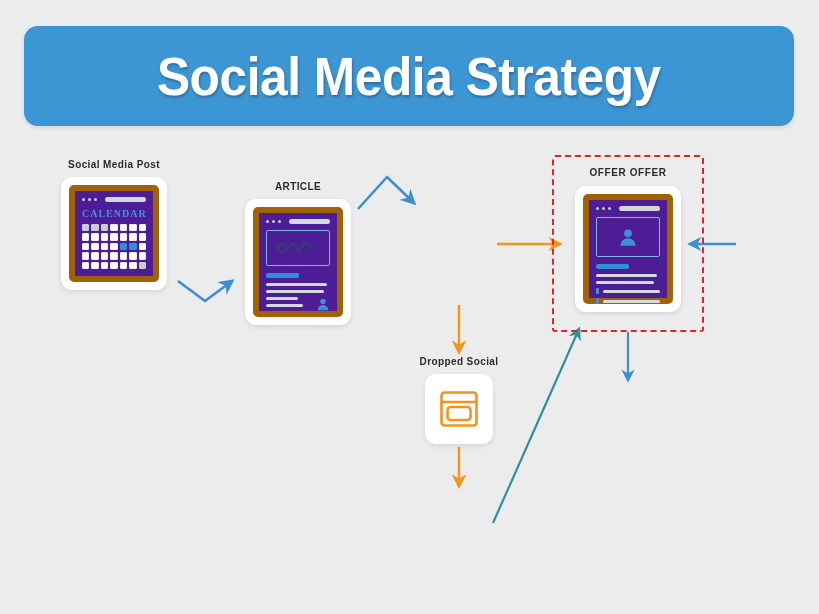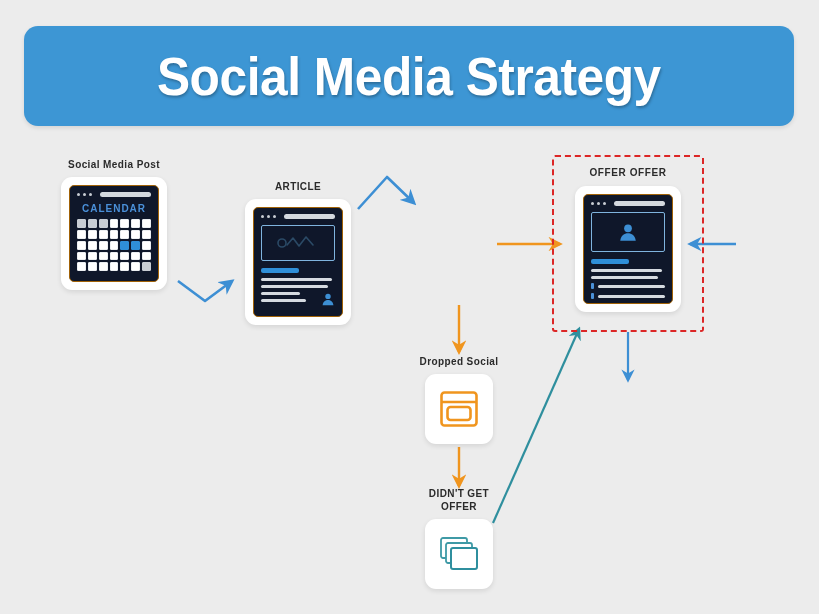--- a/index.html
+++ b/index.html
@@ -44,22 +44,23 @@
   .card {
     background:#ffffff;
     border-radius:11px;
     box-shadow:0 2px 5px rgba(0,0,0,0.10);
     position:relative;
   }
 
   
   .page-inner {
     position:absolute; left:8px; top:8px; right:8px; bottom:8px;
-    border:1px solid #a16207; border-radius:5px; background:#0f172a;
+    border:6px solid #a16207; border-radius:5px; background:#4c1d95;
     padding:6px 7px;
+    font-family:Liberation Serif, serif;
   }
   .chrome { display:flex; align-items:center; gap:3px; margin-bottom:6px; }
   .dot { width:3px; height:3px; border-radius:50%; background:#c7ccd3; }
   .urlbar { flex:1; height:5px; border-radius:3px; background:#d3d8de; margin-left:5px; }
 
   .cal-title { text-align:center; color:#4a90d9; font-size:10px; font-weight:bold; letter-spacing:1px; margin:4px 0 5px; }
   .cal-grid { display:grid; grid-template-columns:repeat(7,1fr); gap:2px; }
   .cal-cell { aspect-ratio:1/1; border:1px solid #eceff2; border-radius:1px; background:#fff; }
   .cal-cell.gray { background:#c8cdd4; border-color:#c8cdd4; }
   .cal-cell.blue { background:#2f8fd8; border-color:#2f8fd8; }
@@ -268,26 +269,15 @@
     <div class="node-label">Dropped Social</div>
     <div class="card icon-card" style="width:68px; height:70px; margin:0 auto;">
       <svg width="38" height="36" viewBox="0 0 38 36">
         <rect x="1.5" y="1.5" width="35" height="33" rx="3" fill="none" stroke="#f0951e" stroke-width="2.6"></rect>
         <line x1="1.5" y1="11" x2="36.5" y2="11" stroke="#f0951e" stroke-width="2.6"></line>
         <rect x="7.5" y="16" width="23" height="13" rx="3" fill="none" stroke="#f0951e" stroke-width="2.6"></rect>
       </svg>
     </div>
   </div>
 
-  <div class="node" style="left:399px; top:487px; width:120px;">
-    <div class="node-label">DIDN'T GET
-OFFER</div>
-    <div class="card icon-card" style="width:68px; height:70px; margin:0 auto;">
-      <svg width="40" height="36" viewBox="0 0 40 36">
-        <rect x="2" y="2" width="26" height="20" rx="2" fill="#ffffff" stroke="#3f9aa6" stroke-width="1.8"></rect>
-        <rect x="7" y="7" width="26" height="20" rx="2" fill="#ffffff" stroke="#3f9aa6" stroke-width="1.8"></rect>
-        <rect x="12" y="12" width="26" height="21" rx="2" fill="#ffffff" stroke="#2f8f9e" stroke-width="2"></rect>
-      </svg>
-    </div>
-  </div>
 
 
 </div>
 
 </body></html>

